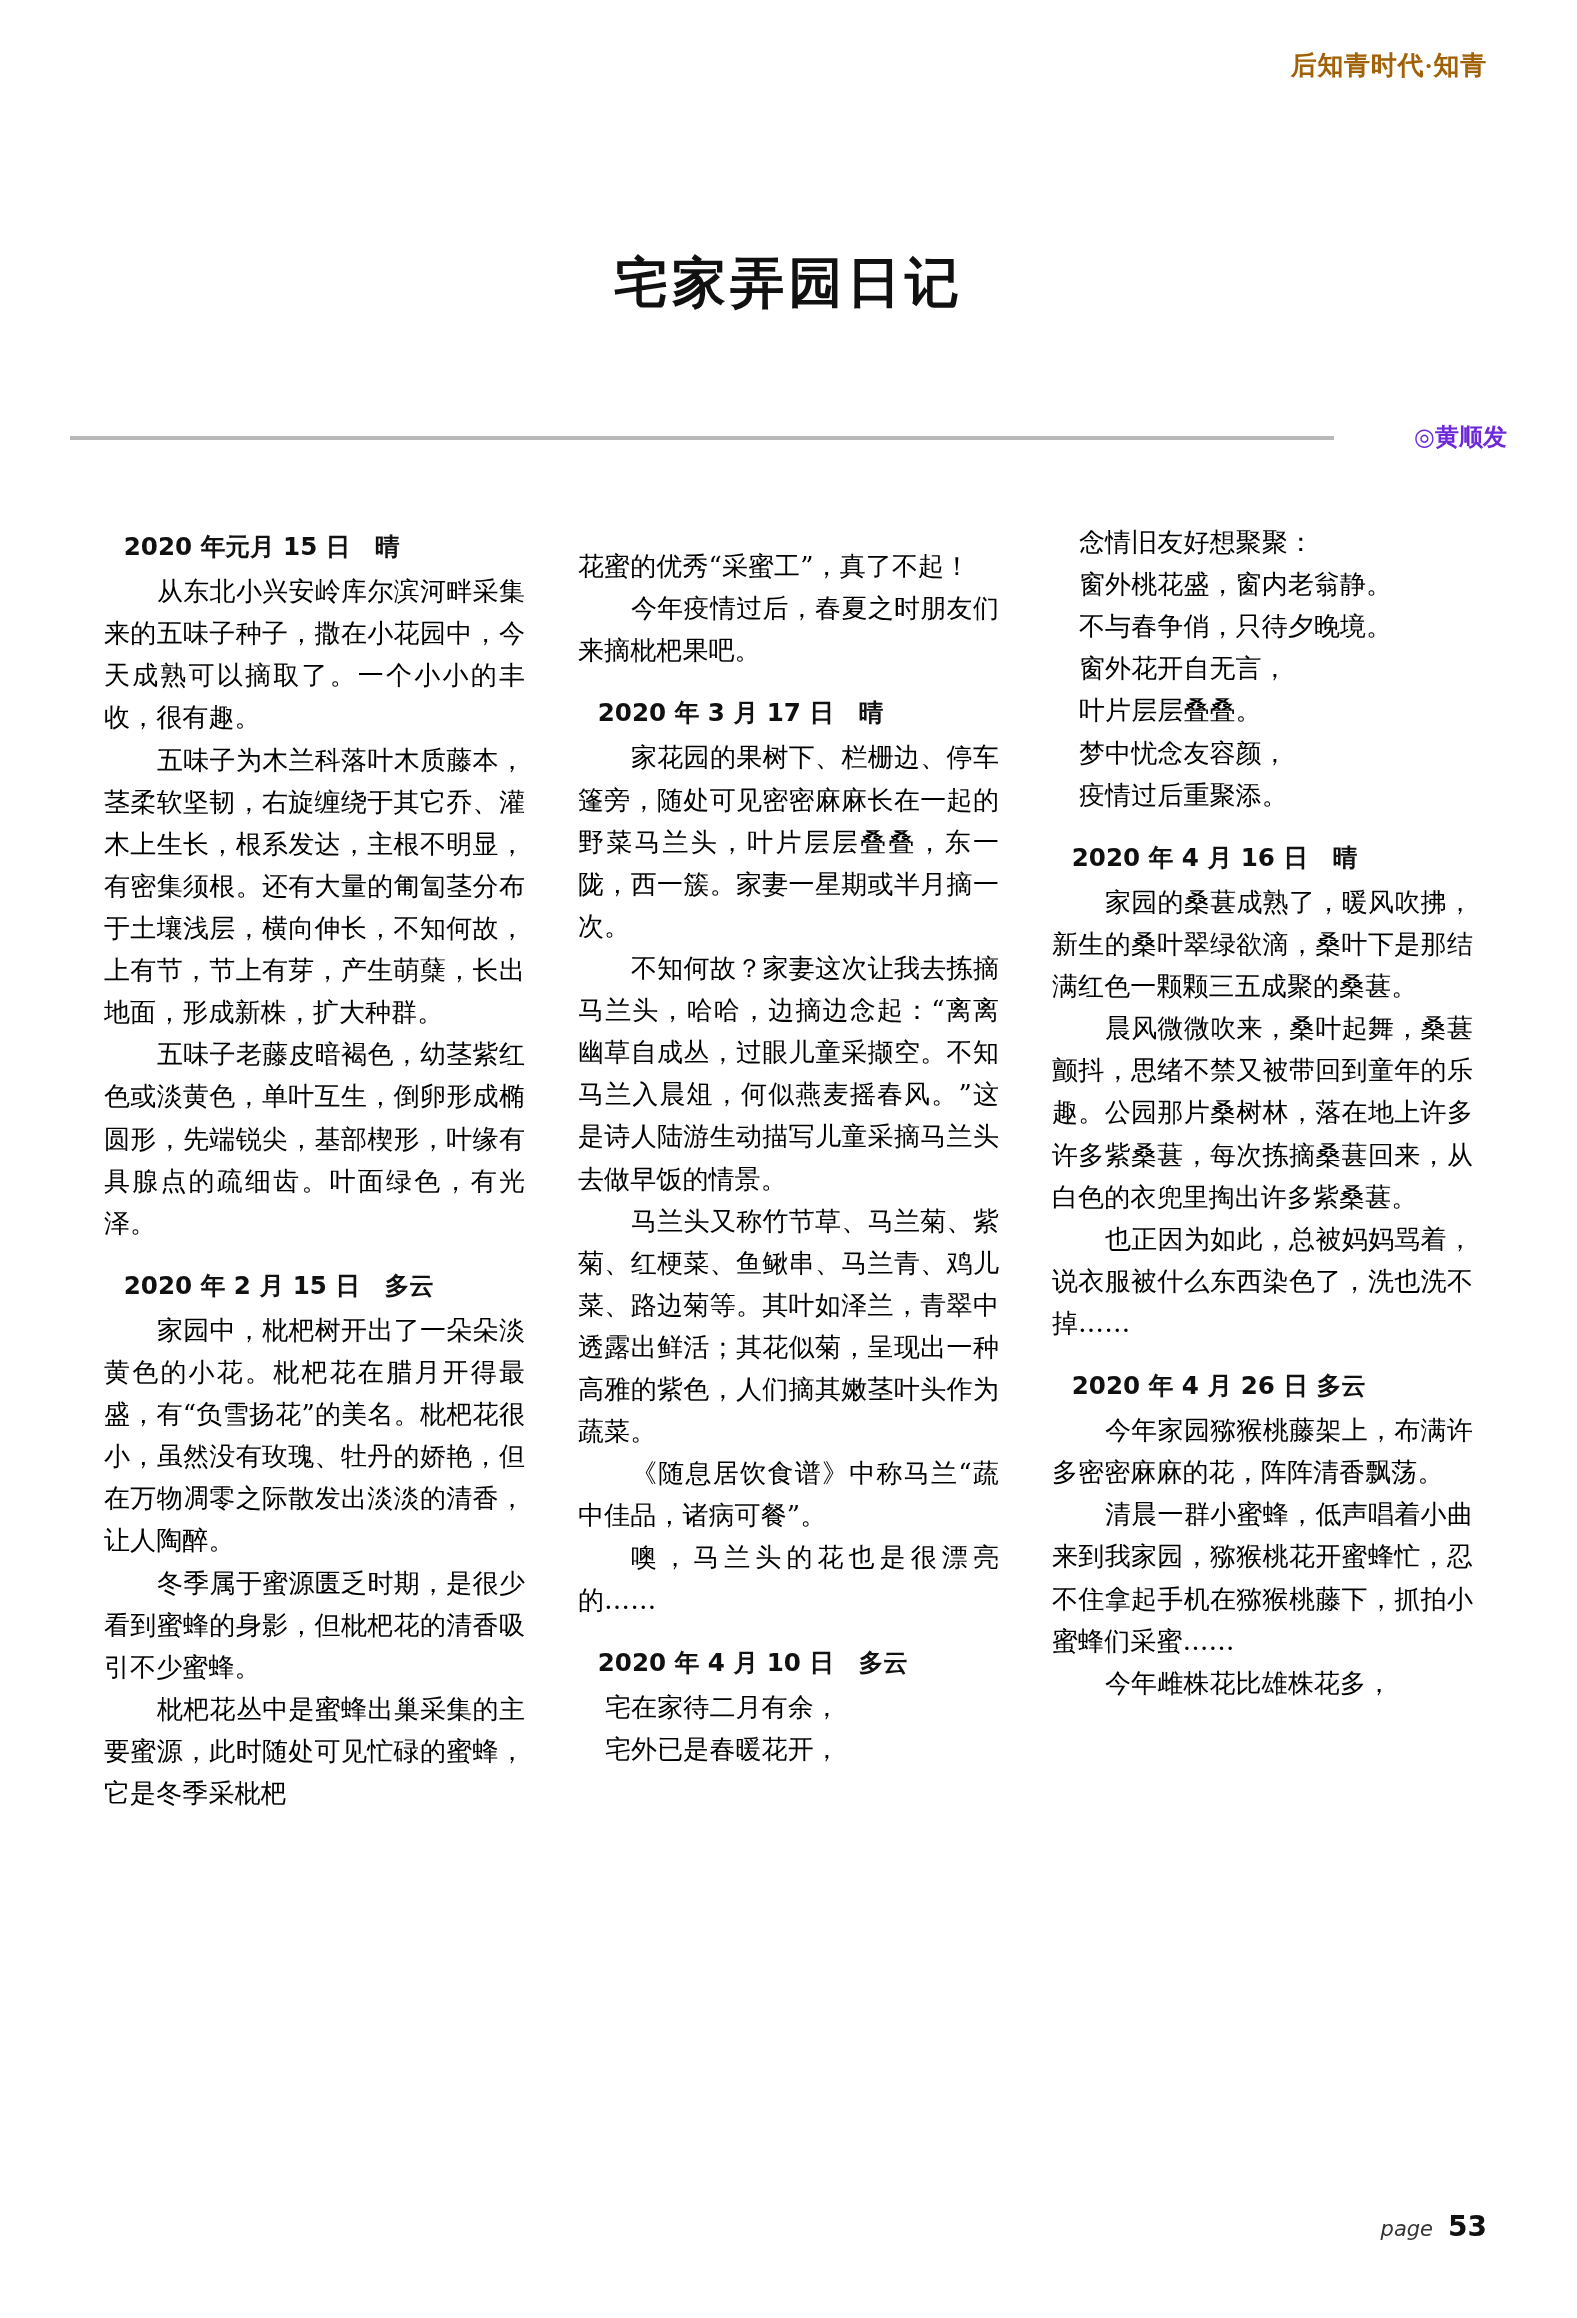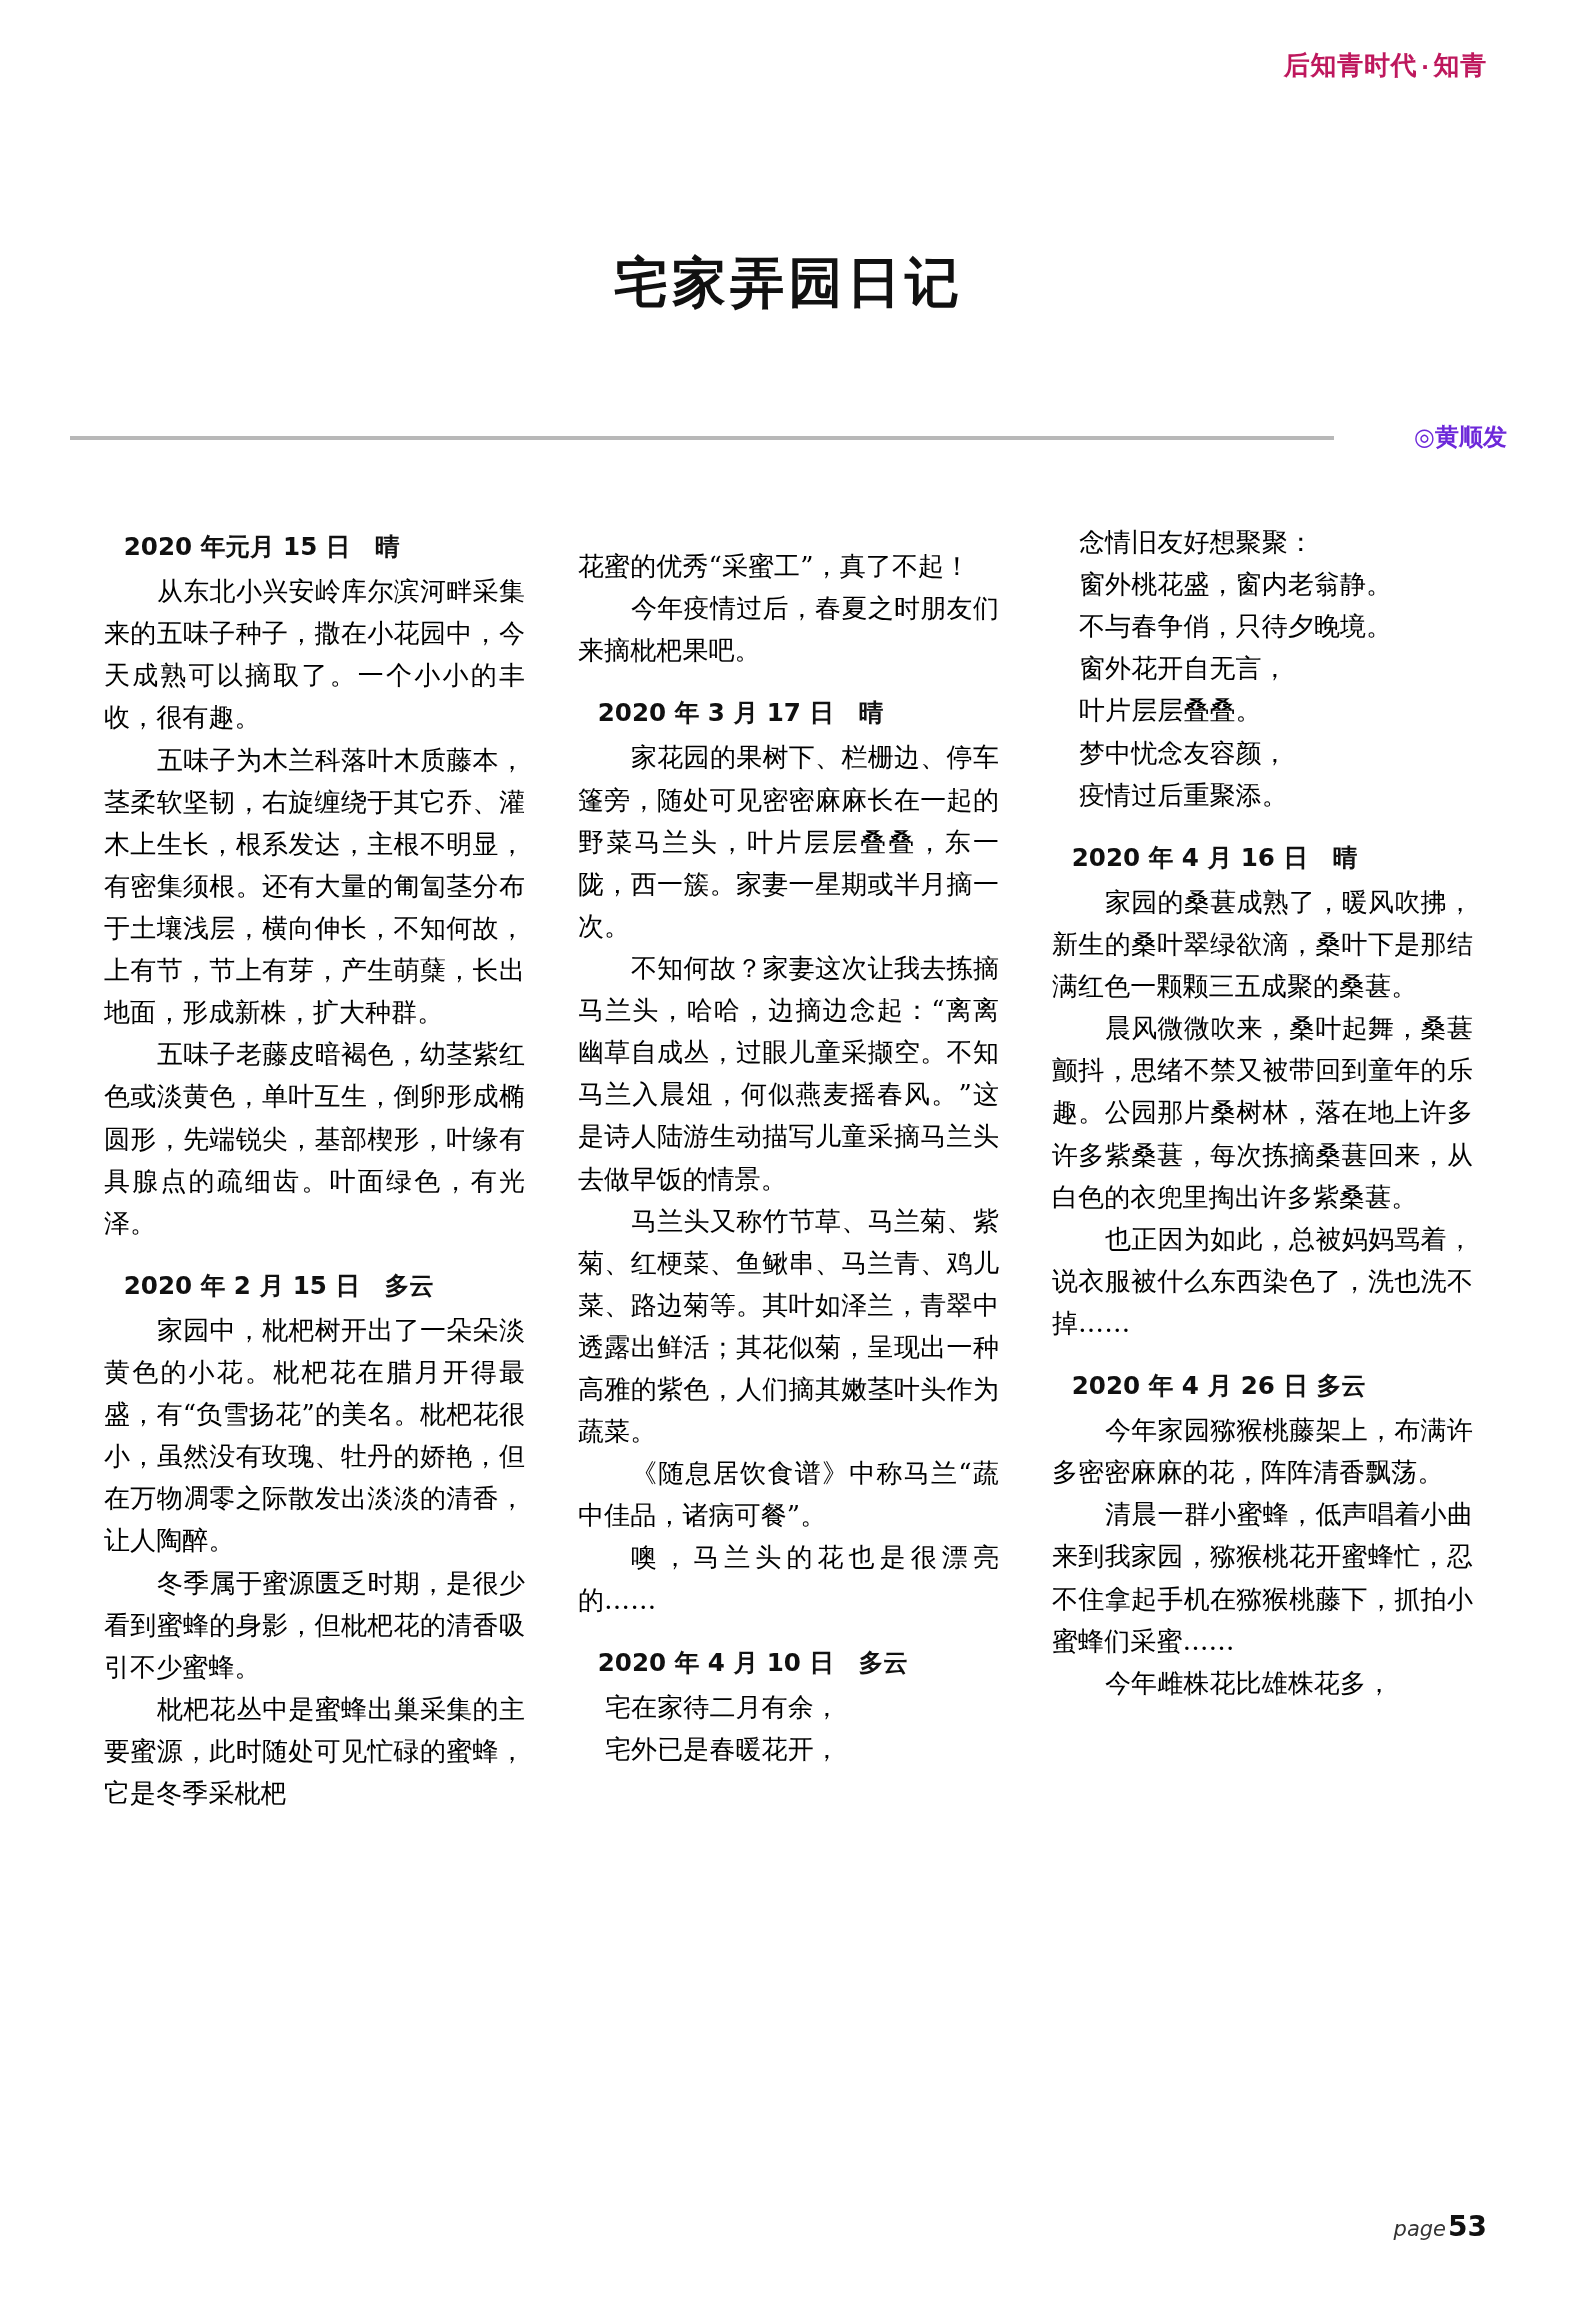--- a/index.html
+++ b/index.html
@@ -22,25 +22,25 @@
     height: 2319px;
     box-sizing: border-box;
     padding: 0;
   }
 
   
   .running-head {
     position: absolute;
     right: 90px;
     top: 48px;
-    font-family: Liberation Mono, monospace;
+    font-family: Liberation Serif, serif;
     font-size: 26px;
     font-weight: bold;
     letter-spacing: 0.7px;
-    color: #be185d;
+    color: #a16207;
     white-space: nowrap;
   }
 
   
   .title-block {
     position: absolute;
     left: 0;
     top: 253px;
     width: 1577px;
     text-align: center;
@@ -134,21 +134,21 @@
 
   
   .footer {
     position: absolute;
     right: 90px;
     bottom: 76px;
     font-family: "DejaVu Sans", "Liberation Sans", sans-serif;
     color: #111;
     display: flex;
     align-items: baseline;
-    gap: 2px;
+    gap: 15px;
   }
   .footer .lbl {
     font-size: 21px;
     font-style: italic;
     color: #333;
   }
   .footer .num {
     font-size: 28px;
     font-weight: bold;
   }

